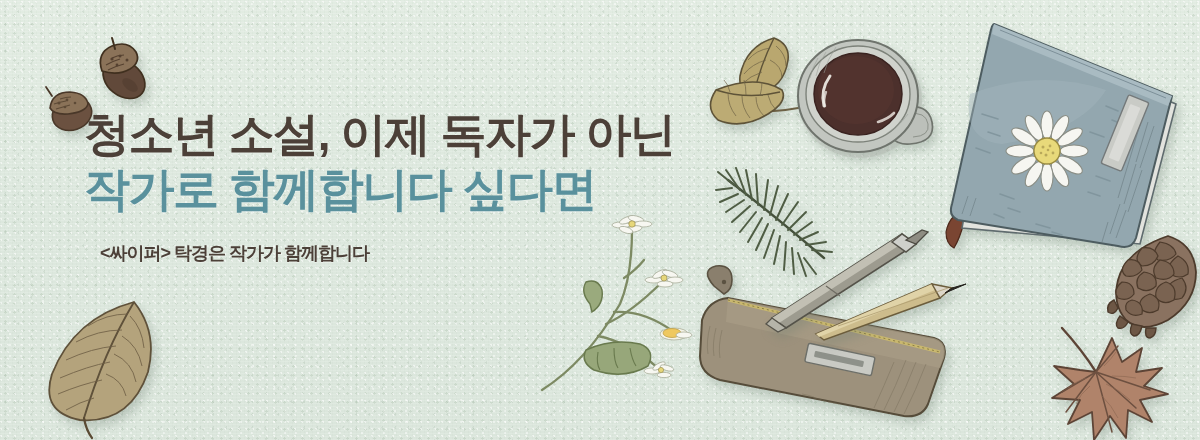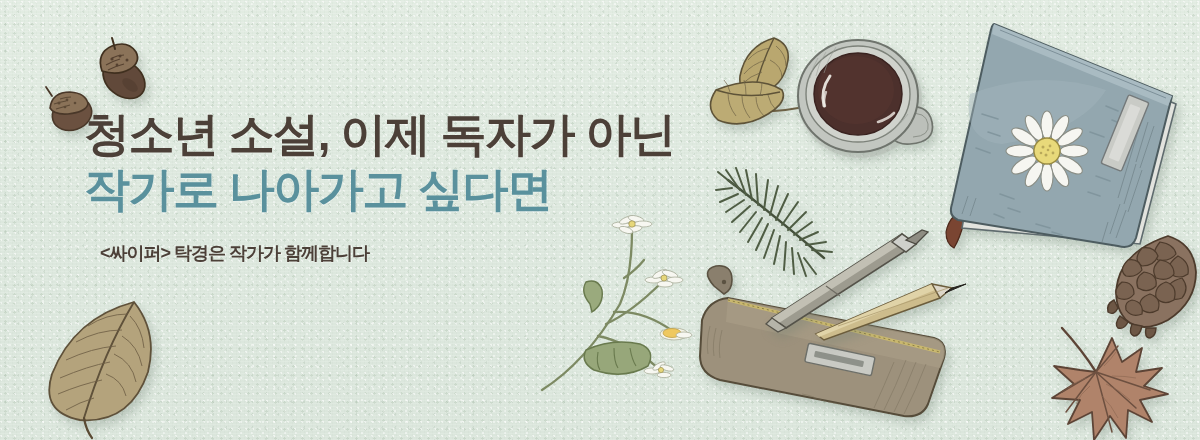--- a/index.html
+++ b/index.html
@@ -415,17 +415,17 @@
         <path d="M54 66 q-10 8 -14 18"></path>
           <path d="M50 58 q-12 4 -18 10"></path>
         <path d="M68 46 q8 -8 12 -14"></path>
           <path d="M76 56 q14 0 24 2"></path>
       </g>
     </svg>
   </div>
 
   <div class="copy">
     <div class="line1">청소년 소설, 이제 독자가 아닌</div>
-    <div class="line2">작가로 나아가고 싶다면</div>
+    <div class="line2">작가로 함께합니다 싶다면</div>
     <div class="line3">&lt;싸이퍼&gt; 탁경은 작가가 함께합니다</div>
   </div>
 
 </div>
 
 </body></html>

